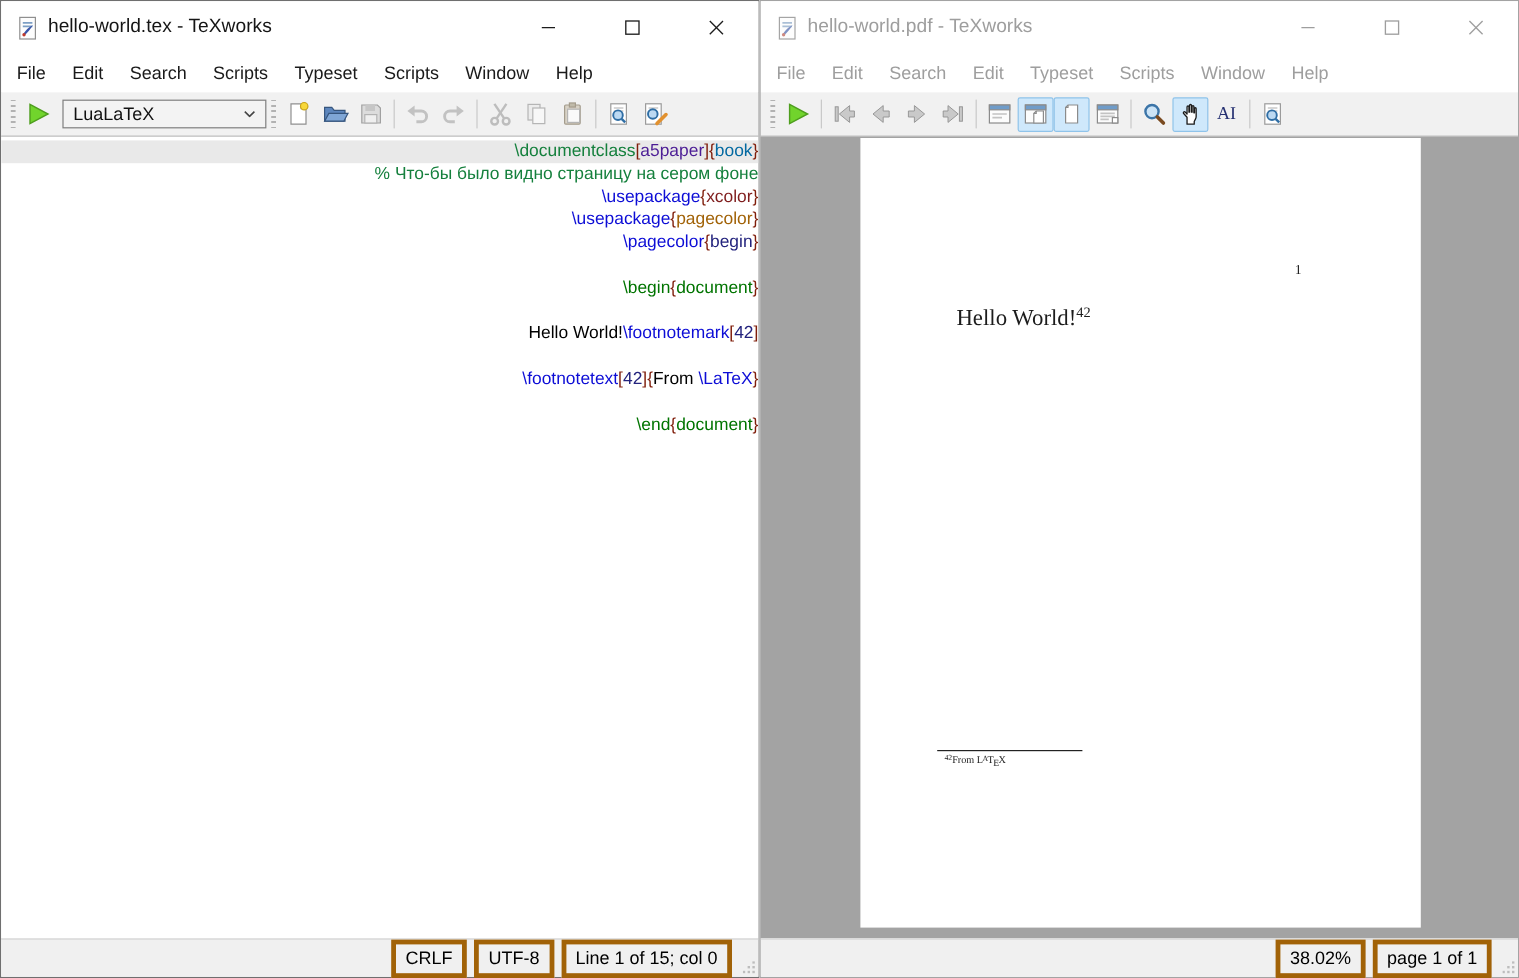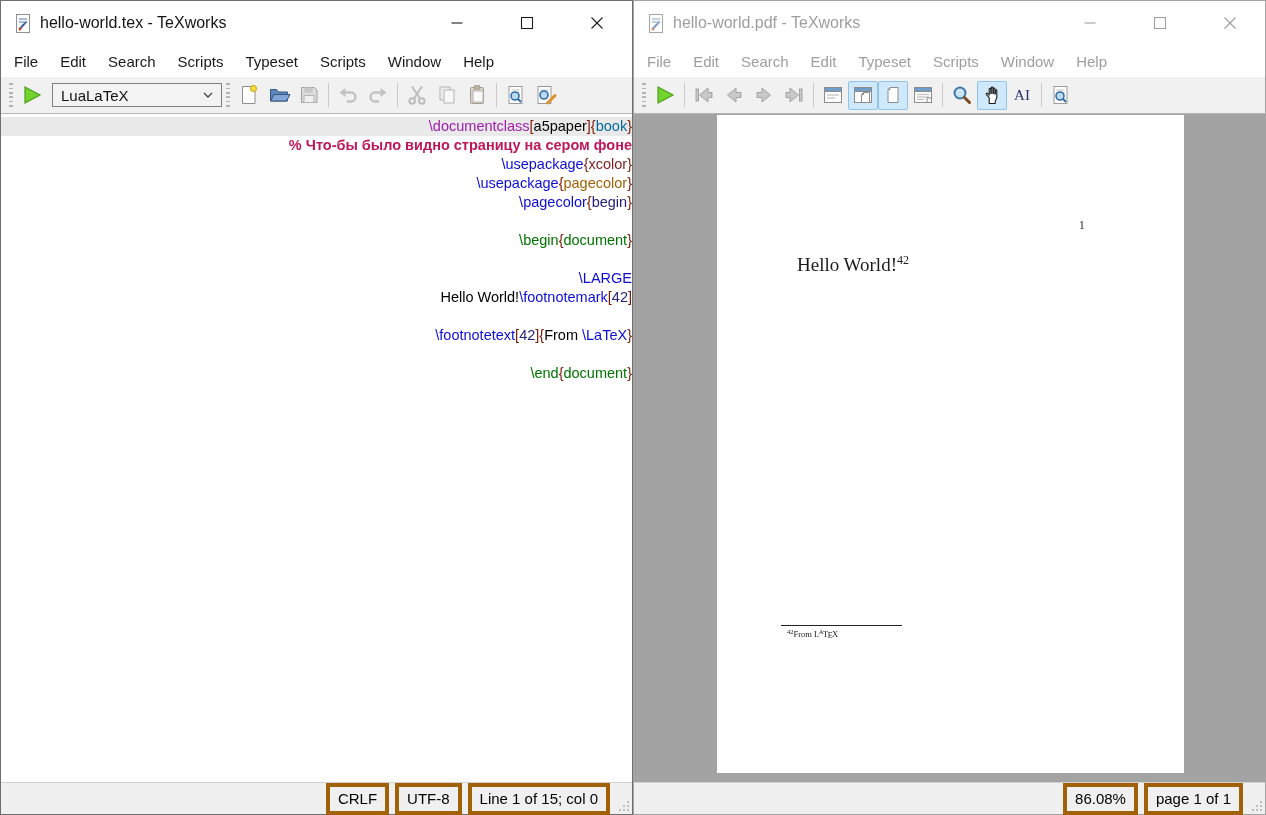--- a/index.html
+++ b/index.html
@@ -198,29 +198,28 @@
         <svg width="24" height="24" viewBox="0 0 24 24">
           <rect x="4" y="3.5" width="13" height="17" fill="#fff" stroke="#9b9b9b"></rect>
           <line x1="6.5" y1="7" x2="14.5" y2="7" stroke="#c9c9c9" stroke-width="1.2"></line>
           <circle cx="10" cy="12" r="4" fill="#bcd9f2" stroke="#2f6ea5" stroke-width="1.6"></circle>
           <line x1="13.5" y1="20" x2="21" y2="12.5" stroke="#e2912f" stroke-width="3" stroke-linecap="round"></line>
         </svg>
       </div>
     </div>
 
     <div class="editor">
-        <div class="code-line hl"><span style="color: #a21caf;">\documentclass</span><span style="color: rgb(127, 29, 10);">[</span><span style="color: #000000;">a5paper</span><span style="color: rgb(127, 29, 10);">]</span><span style="color: rgb(127, 29, 10);">{</span><span style="color: #0369a1;">book</span><span style="color: rgb(127, 29, 10);">}</span></div>
-        <div class="code-line"><span style="color: #be185d; font-weight: bold;">% Что-бы было видно страницу на сером фоне</span></div>
+        <div class="code-line hl"><span style="color: #15803d;">\documentclass</span><span style="color: rgb(127, 29, 10);">[</span><span style="color: #4c1d95;">a5paper</span><span style="color: rgb(127, 29, 10);">]</span><span style="color: rgb(127, 29, 10);">{</span><span style="color: #0369a1;">book</span><span style="color: rgb(127, 29, 10);">}</span></div>
+        <div class="code-line"><span style="color: #15803d;">% Что-бы было видно страницу на сером фоне</span></div>
         <div class="code-line"><span style="color: rgb(13, 13, 214);">\usepackage</span><span style="color: rgb(127, 29, 10);">{</span><span style="color: #7f1d1d;">xcolor</span><span style="color: rgb(127, 29, 10);">}</span></div>
         <div class="code-line"><span style="color: rgb(13, 13, 214);">\usepackage</span><span style="color: rgb(127, 29, 10);">{</span><span style="color: #a16207;">pagecolor</span><span style="color: rgb(127, 29, 10);">}</span></div>
         <div class="code-line"><span style="color: rgb(13, 13, 214);">\pagecolor</span><span style="color: rgb(127, 29, 10);">{</span><span style="color: rgb(35, 35, 125);">begin</span><span style="color: rgb(127, 29, 10);">}</span></div>
         <div class="code-line"></div>
         <div class="code-line"><span style="color: rgb(0, 116, 0);">\begin</span><span style="color: rgb(127, 29, 10);">{</span><span style="color: rgb(0, 116, 0);">document</span><span style="color: rgb(127, 29, 10);">}</span></div>
         <div class="code-line"></div>
-        <div class="code-line"><span style="color: rgb(13, 13, 214);">\LARGE</span></div>
         <div class="code-line"><span style="color: rgb(0, 0, 0);">Hello World!</span><span style="color: rgb(13, 13, 214);">\footnotemark</span><span style="color: rgb(127, 29, 10);">[</span><span style="color: rgb(35, 35, 125);">42</span><span style="color: rgb(127, 29, 10);">]</span></div>
         <div class="code-line"></div>
         <div class="code-line"><span style="color: rgb(13, 13, 214);">\footnotetext</span><span style="color: rgb(127, 29, 10);">[</span><span style="color: rgb(35, 35, 125);">42</span><span style="color: rgb(127, 29, 10);">]</span><span style="color: rgb(127, 29, 10);">{</span><span style="color: rgb(0, 0, 0);">From </span><span style="color: rgb(13, 13, 214);">\LaTeX</span><span style="color: rgb(127, 29, 10);">}</span></div>
         <div class="code-line"></div>
         <div class="code-line"><span style="color: rgb(0, 116, 0);">\end</span><span style="color: rgb(127, 29, 10);">{</span><span style="color: rgb(0, 116, 0);">document</span><span style="color: rgb(127, 29, 10);">}</span></div>
         <div class="code-line"></div>
       </div>
 
     <div class="statusbar">
       <div class="status-box">CRLF</div>
@@ -372,21 +371,21 @@
     <div class="pdf-area">
       <div class="pdf-page">
         <div class="pg-num">1</div>
         <div class="pdf-body"><span>Hello World!</span><span class="sup">42</span></div>
         <div class="fn-rule"></div>
         <div class="fn-text"><span class="sup">42</span><span>From L</span><span class="lga">A</span><span>T</span><span class="lge">E</span><span>X</span></div>
       </div>
     </div>
 
     <div class="statusbar">
-      <div class="status-box">86.08%</div>
+      <div class="status-box">38.02%</div>
       <div class="status-box">page 1 of 1</div>
       <svg class="size-grip" width="11" height="11" viewBox="0 0 11 11">
         <rect x="8" y="8" width="2" height="2" fill="#bdbdbd"></rect>
           <rect x="8" y="4" width="2" height="2" fill="#bdbdbd"></rect>
         <rect x="8" y="0" width="2" height="2" fill="#bdbdbd"></rect>
           <rect x="4" y="8" width="2" height="2" fill="#bdbdbd"></rect>
         <rect x="4" y="4" width="2" height="2" fill="#bdbdbd"></rect>
           <rect x="0" y="8" width="2" height="2" fill="#bdbdbd"></rect>
       </svg>
     </div>

